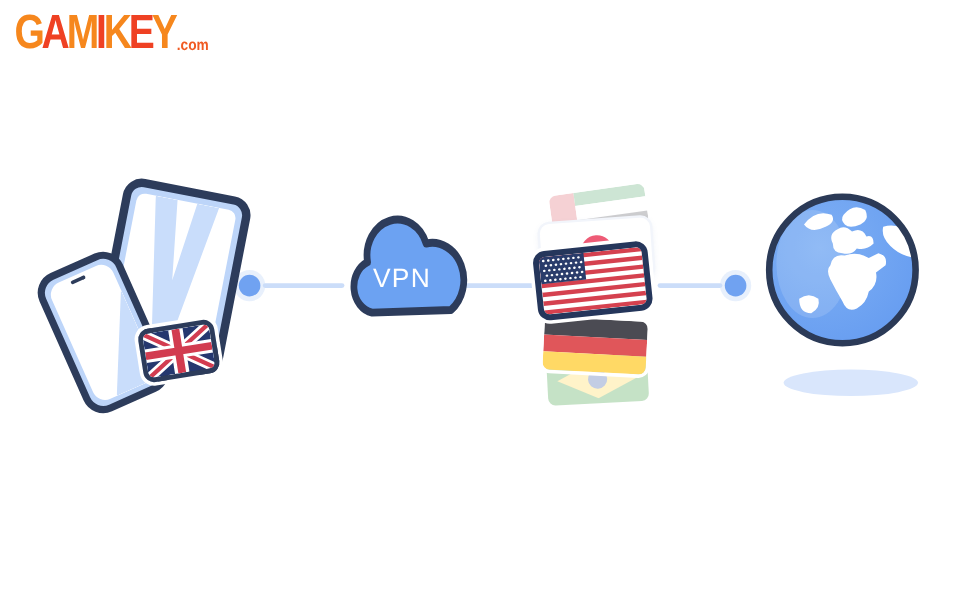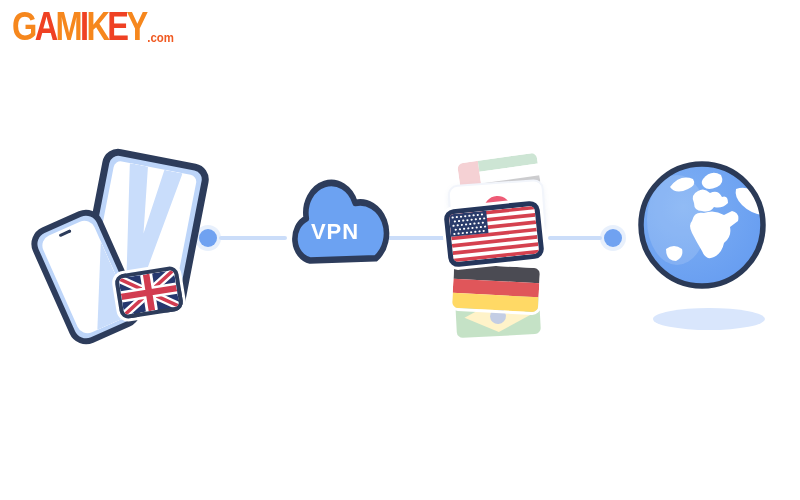--- a/index.html
+++ b/index.html
@@ -68,21 +68,21 @@
                  opacity:.3; z-index:1; background:#43A047; }
   .br-diamond { position:absolute; inset:0; background:#FFD94F;
                 clip-path:polygon(50% 10%, 90% 50%, 50% 90%, 10% 50%); }
   .br-circle { position:absolute; left:50%; top:50%; width:16px; height:16px; margin:-8px 0 0 -8px;
                background:#3B5BA8; border-radius:50%; }
 
   
   .cloud { position:absolute; left:280px; top:172px; width:124px; height:104px; z-index:3; }
   .cloud svg { display:block; }
   .vpn-label { position:absolute; left:0; right:14px; top:49px; text-align:center; color:#fff;
-               font-size:22px; font-weight:700; letter-spacing:1px; line-height:22px; }
+               font-size:22px; font-weight:400; letter-spacing:1px; line-height:22px; }
 
   
   .globe { position:absolute; left:635px; top:158px; width:134px; height:134px; z-index:2; }
   .globe-shadow { position:absolute; left:653px; top:308px; width:112px; height:22px; background:#D9E6FC;
                   border-radius:50%; z-index:1; }
 </style>
 </head>
 <body>
 
 <div class="stage">

